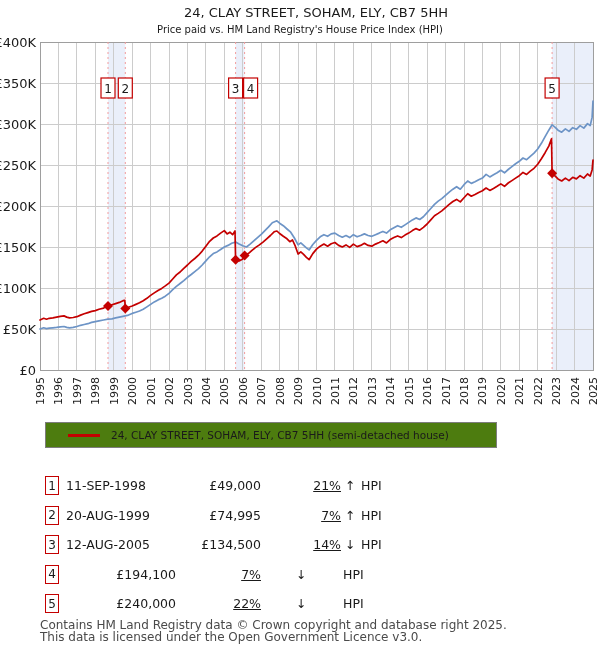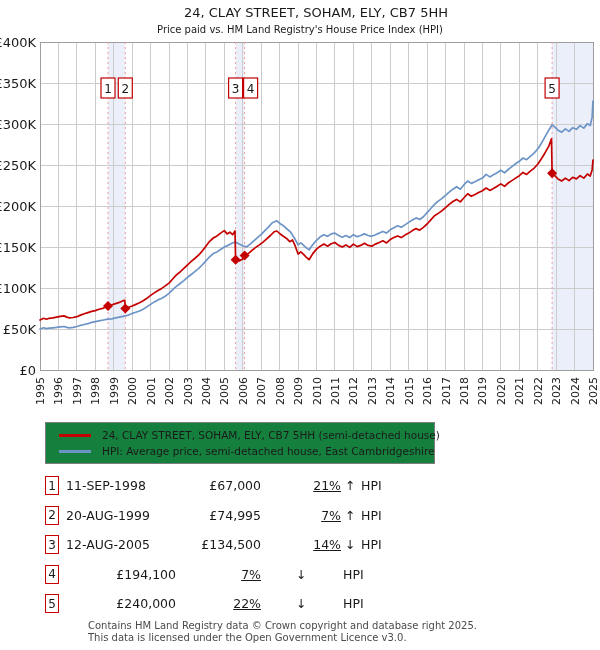--- a/index.html
+++ b/index.html
@@ -3,39 +3,39 @@
 <meta charset="utf-8">
 <style>
   html,body{margin:0;padding:0;background:#fff;}
   .page{position:relative;width:600px;height:650px;background:#ffffff;
         font-family:"DejaVu Sans",sans-serif;overflow:hidden;color:#1a1a1a;}
   .chart-title{position:absolute;top:5px;left:0;width:600px;text-align:center;
         font-size:13px;line-height:16px;margin-left:16px;}
   .chart-subtitle{position:absolute;top:22px;left:0;width:600px;text-align:center;
         font-size:10px;line-height:16px;}
   #chart-svg{position:absolute;top:0;left:0;}
-  .legend{position:absolute;left:45px;top:422px;width:390px;box-sizing:border-box;
-        border:1px solid #7d7d7d;background:#15803d;padding:4px 8px 4px 13px;}
+  .legend{position:absolute;left:45px;top:422px;width:452px;box-sizing:border-box;
+        border:1px solid #7d7d7d;background:#4d7c0f;padding:4px 8px 4px 22px;}
   .legend-row{display:flex;align-items:center;height:16px;white-space:nowrap;}
   .swatch{display:inline-block;width:32px;height:0;border-top:3px solid #000;
         margin-right:11px;flex:0 0 auto;}
   .legend-label{font-size:10.5px;}
   .sales-table{position:absolute;left:40px;top:471px;width:460px;}
   .sale-row{display:grid;grid-template-columns:26px 110px 85px 80px 18px 30px;
         align-items:center;height:29.5px;font-size:12.5px;}
   .sale-num{width:14px;height:19px;border:1px solid #c40000;background:#fff;
         display:flex;align-items:center;justify-content:center;
         font-size:12px;margin-left:5px;box-sizing:border-box;}
   .sale-date{text-align:left;}
   .sale-price{text-align:right;}
   .sale-pct{text-align:right;text-decoration:underline;}
   .sale-arrow{text-align:center;}
   .sale-hpi{text-align:left;padding-left:2px;}
-  .footer{position:absolute;left:40px;top:620px;font-size:10px;line-height:11.5px;
-        color:#4a4a4a;margin-left:48px;}
+  .footer{position:absolute;left:40px;top:620px;font-size:12px;line-height:11.5px;
+        color:#4a4a4a;}
 </style>
 </head>
 <body>
 
 <div class="page">
 
   <div class="chart-title">24, CLAY STREET, SOHAM, ELY, CB7 5HH</div>
   <div class="chart-subtitle">Price paid vs. HM Land Registry's House Price Index (HPI)</div>
 
   <svg id="chart-svg" width="600" height="414" viewBox="0 0 600 414">
@@ -159,31 +159,27 @@
         <text x="578.6" y="377" transform="rotate(-90 578.6 377)">2024</text>
         <text x="597.0" y="377" transform="rotate(-90 597.0 377)">2025</text>
       </g>
     </svg>
 
   <div class="legend">
     <div class="legend-row">
       <span class="swatch" style="border-top-color: rgb(196, 0, 0);"></span>
       <span class="legend-label">24, CLAY STREET, SOHAM, ELY, CB7 5HH (semi-detached house)</span>
     </div>
-    <div class="legend-row">
-      <span class="swatch" style="border-top-color: rgb(109, 148, 198);"></span>
-      <span class="legend-label">HPI: Average price, semi-detached house, East Cambridgeshire</span>
-    </div>
   </div>
 
   <div class="sales-table">
     <div class="sale-row">
       <span class="sale-num">1</span>
       <span class="sale-date">11-SEP-1998</span>
-      <span class="sale-price">£67,000</span>
+      <span class="sale-price">£49,000</span>
       <span class="sale-pct">21%</span>
       <span class="sale-arrow">↑</span>
       <span class="sale-hpi">HPI</span>
     </div>
     <div class="sale-row">
       <span class="sale-num">2</span>
       <span class="sale-date">20-AUG-1999</span>
       <span class="sale-price">£74,995</span>
       <span class="sale-pct">7%</span>
       <span class="sale-arrow">↑</span>

